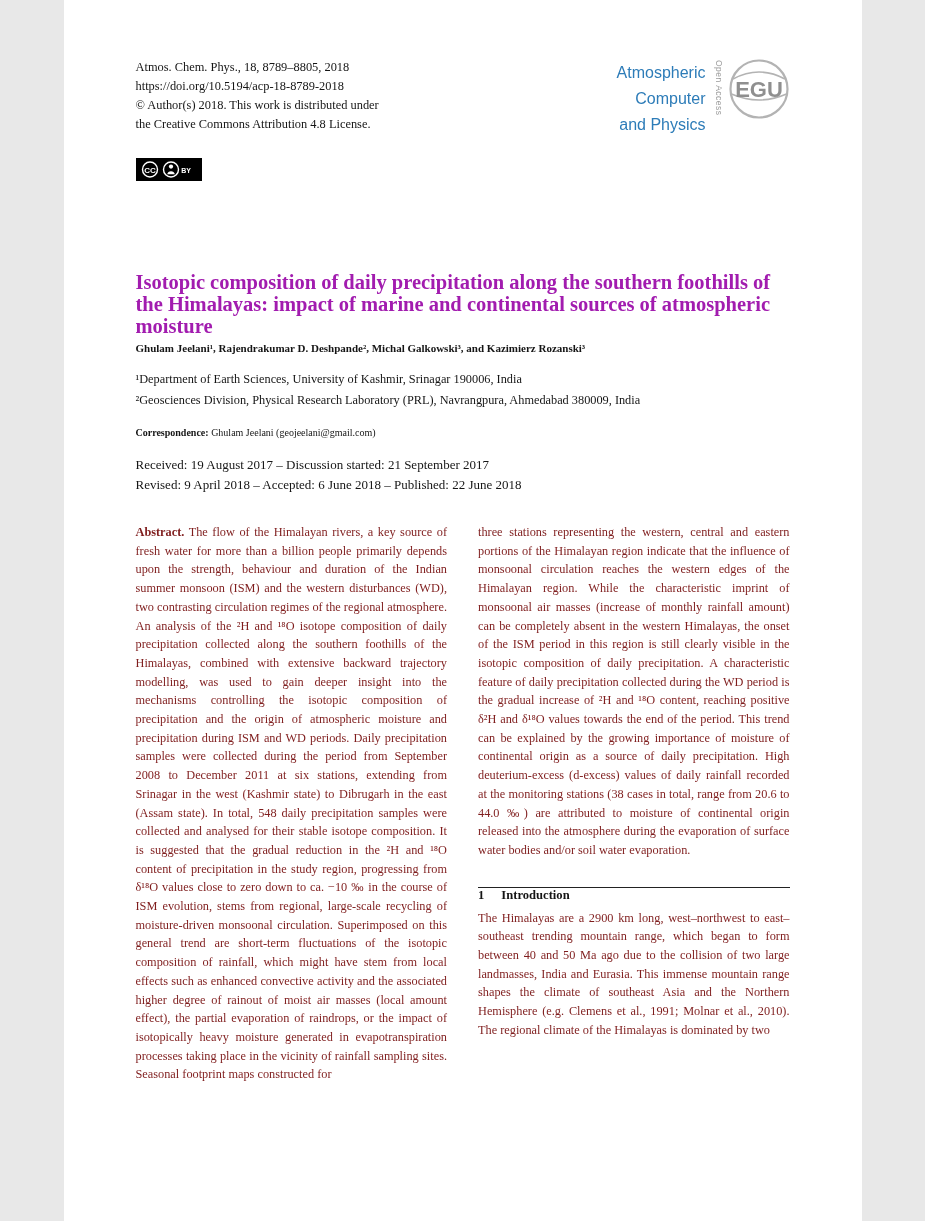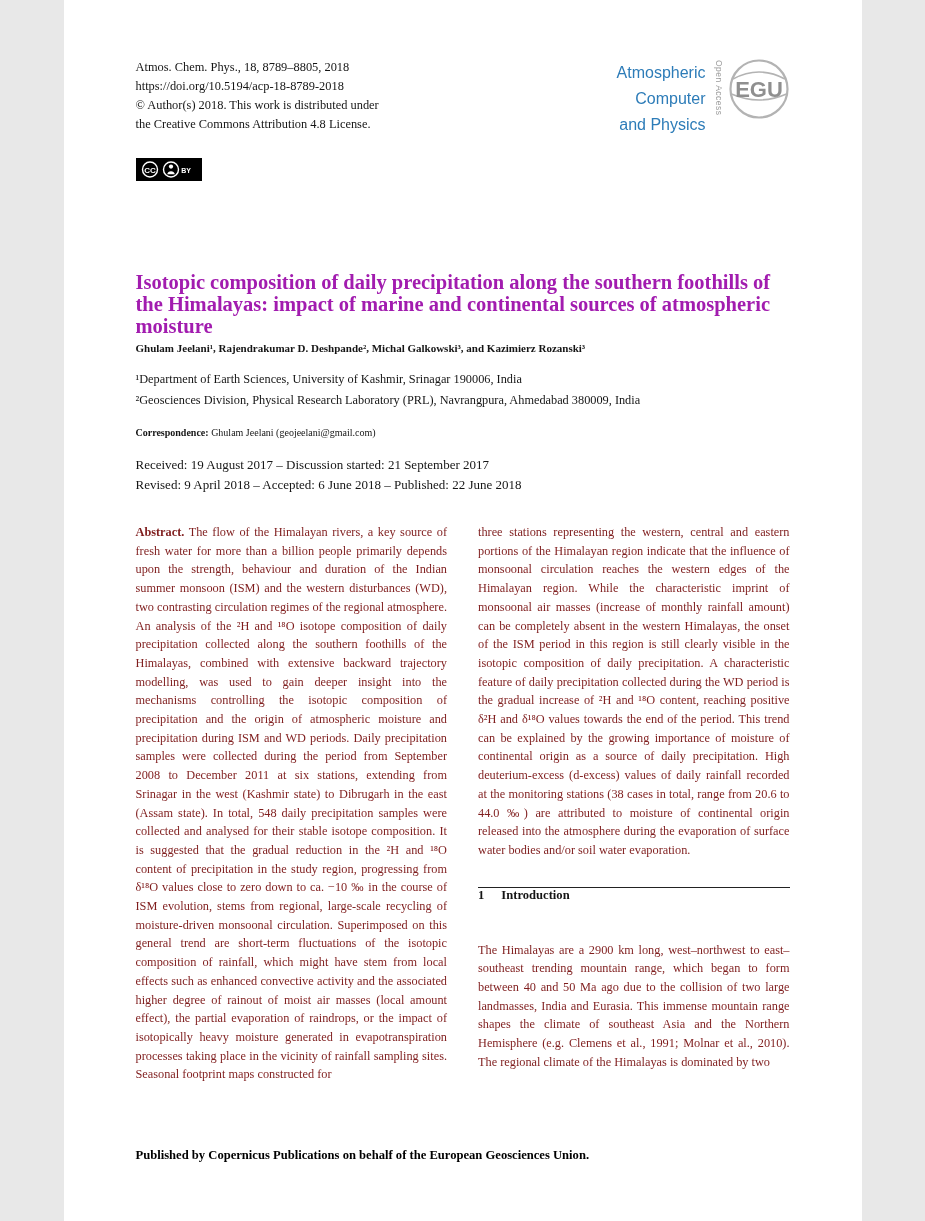--- a/index.html
+++ b/index.html
@@ -55,21 +55,21 @@
     hyphens: auto; -webkit-hyphens: auto;
     color: #7f1d1d;
   }
   .divider {
     border: none; border-top: 1px solid #222;
     margin: 27px 0 0 0; width: 100%;
   }
   .sec-heading { font-size: 12.6px; font-weight: bold; }
   .sec-heading .sec-num { display: inline-block; }
   .sec-heading .sec-title { display: inline-block; margin-left: 17px; }
-  .sec-heading + p { margin-top: 38px; }
+  .sec-heading + p { margin-top: 6px; }
   
   .footer {
     position: absolute; left: 72px; top: 1148px;
     font-size: 12.6px; font-weight: bold; color: #000;
   }
 </style>
 </head>
 <body>
 
 <div class="page">
@@ -137,15 +137,14 @@
     <div class="col">
       <p>three stations representing the western, central and eastern portions of the Himalayan region indicate that the influence of monsoonal circulation reaches the western edges of the Himalayan region. While the characteristic imprint of monsoonal air masses (increase of monthly rainfall amount) can be completely absent in the western Himalayas, the onset of the ISM period in this region is still clearly visible in the isotopic composition of daily precipitation. A characteristic feature of daily precipitation collected during the WD period is the gradual increase of ²H and ¹⁸O content, reaching positive δ²H and δ¹⁸O values towards the end of the period. This trend can be explained by the growing importance of moisture of continental origin as a source of daily precipitation. High deuterium-excess (d-excess) values of daily rainfall recorded at the monitoring stations (38 cases in total, range from 20.6 to 44.0 ‰) are attributed to moisture of continental origin released into the atmosphere during the evaporation of surface water bodies and/or soil water evaporation.</p>
       <hr class="divider">
       <div class="sec-heading">
         <span class="sec-num">1</span><span class="sec-title">Introduction</span>
       </div>
       <p>The Himalayas are a 2900 km long, west–northwest to east–southeast trending mountain range, which began to form between 40 and 50 Ma ago due to the collision of two large landmasses, India and Eurasia. This immense mountain range shapes the climate of southeast Asia and the Northern Hemisphere (e.g. Clemens et al., 1991; Molnar et al., 2010). The regional climate of the Himalayas is dominated by two</p>
     </div>
   </div>
 
-  <div class="footer">Published by Copernicus Publications on behalf of the European Geosciences Union.</div>
 
 </div>
 
 </body></html>

